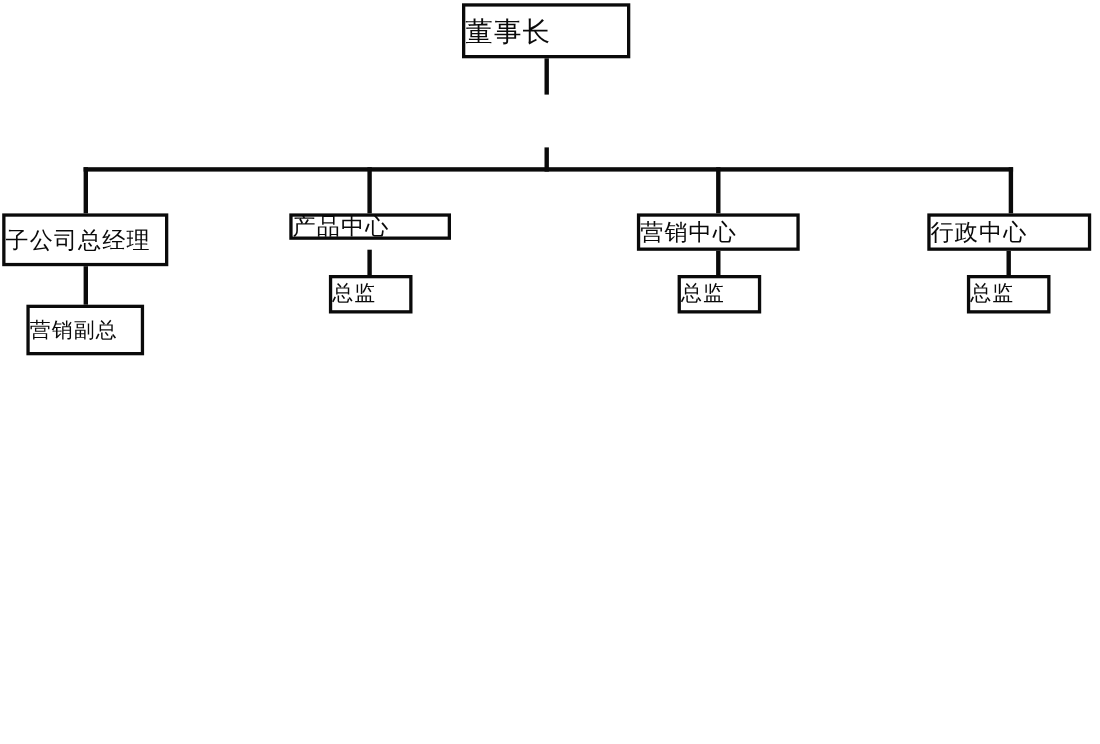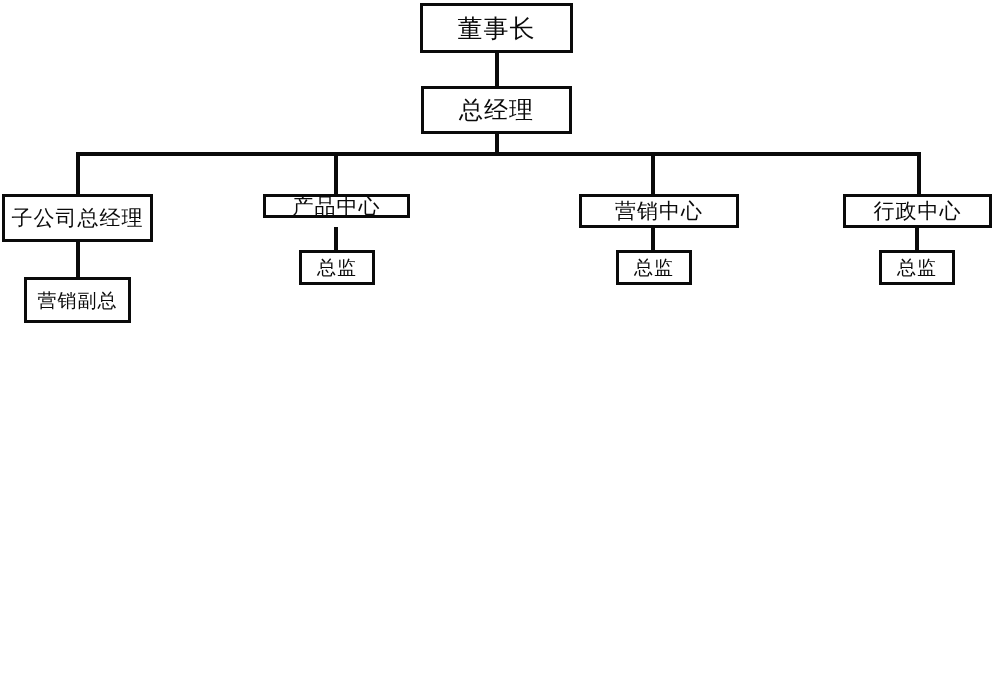--- a/index.html
+++ b/index.html
@@ -18,21 +18,20 @@
     background: #ffffff;
     overflow: hidden;
   }
   .node {
     position: absolute;
     box-sizing: border-box;
     background: #ffffff;
     border: 3px solid #0a0a0a;
     display: flex;
     align-items: center;
-    justify-content: center;
     color: #0a0a0a;
     white-space: nowrap;
     letter-spacing: 1px;
   }
   .node .label {
     display: block;
     line-height: 1;
     font-weight: 400;
   }
   
@@ -70,33 +69,30 @@
   <div class="connector" style="left:334px; top:227px; width:4px; height:24px;"></div>
 
   <div class="connector" style="left:651px; top:227px; width:4px; height:24px;"></div>
 
   <div class="connector" style="left:915px; top:227px; width:4px; height:24px;"></div>
 
   <div class="node lvl-1" style="left:420px; top:3px; width:153px; height:50px;">
     <span class="label">董事长</span>
   </div>
 
-  <div class="node lvl-2" style="left:421px; top:86px; width:151px; height:48px;">
-    <span class="label">总经理</span>
-  </div>
 
   <div class="node lvl-3" style="left:2px; top:194px; width:151px; height:48px;">
     <span class="label">子公司总经理</span>
   </div>
 
   <div class="node lvl-3" style="left:263px; top:194px; width:147px; height:24px;">
     <span class="label">产品中心</span>
   </div>
 
-  <div class="node lvl-3" style="left:579px; top:194px; width:160px; height:34px;">
+  <div class="node lvl-3" style="left:579px; top:194px; width:148px; height:34px;">
     <span class="label">营销中心</span>
   </div>
 
   <div class="node lvl-3" style="left:843px; top:194px; width:149px; height:34px;">
     <span class="label">行政中心</span>
   </div>
 
   <div class="node lvl-4" style="left:24px; top:277px; width:107px; height:46px;">
     <span class="label">营销副总</span>
   </div>

